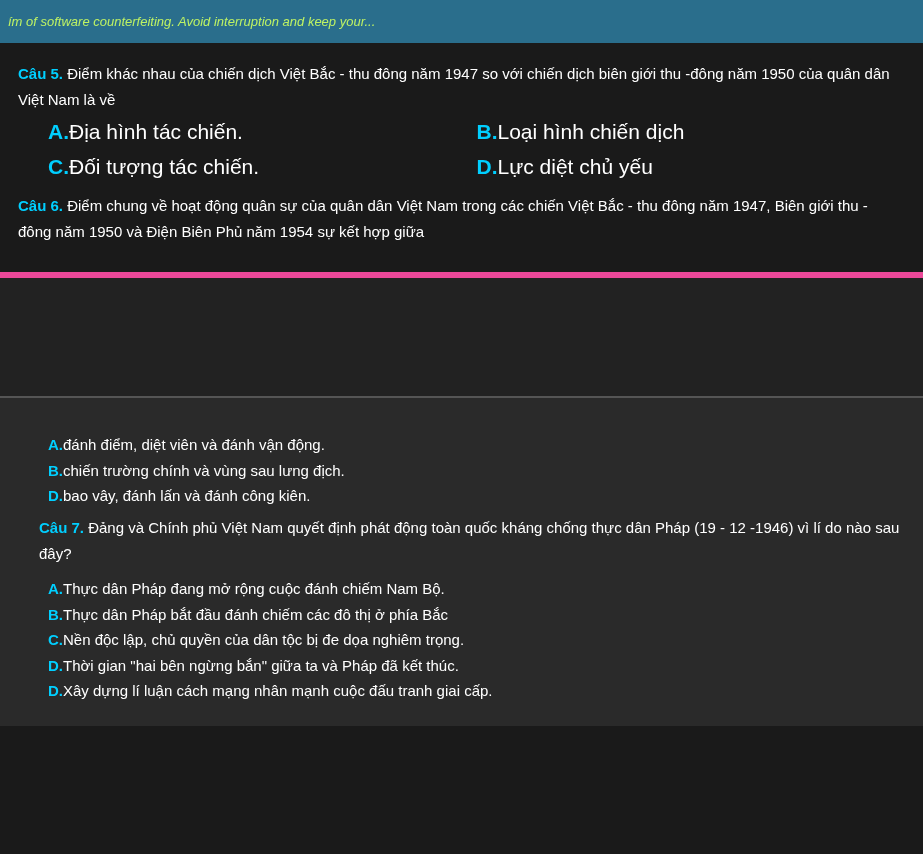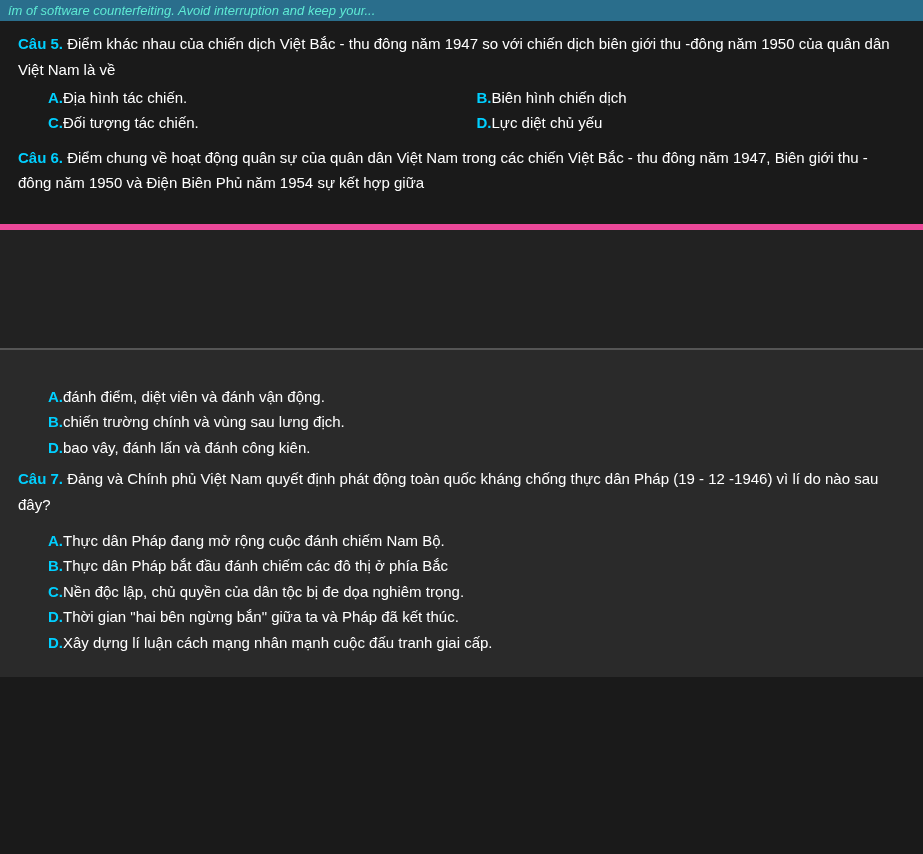--- a/index.html
+++ b/index.html
@@ -37,45 +37,45 @@
       display: inline;
     }
     .options-grid {
       display: grid;
       grid-template-columns: 1fr 1fr;
       margin: 4px 0 4px 30px;
       row-gap: 2px;
     }
     .option {
       color: #ffffff;
-      font-size: 15px;
+      font-size: 21px;
       line-height: 1.55;
     }
     .option .opt-label {
       color: #00cfff;
       font-weight: bold;
     }
     .answer-list {
       margin: 4px 0 4px 30px;
     }
     .answer-item {
       color: #ffffff;
       font-size: 15px;
       line-height: 1.7;
     }
     .answer-item .opt-label {
       color: #00cfff;
       font-weight: bold;
     }
     .top-bar {
       background: #2a6e8c;
-      color: #5eead4;
+      color: #bef264;
       font-size: 13px;
-      padding: 3px 8px;
-      margin-bottom: 0;
+      padding: 14px 8px;
+      margin-bottom: 8px;
       font-style: italic;
     }
     .q-intro {
       line-height: 1.6;
       margin-bottom: 3px;
     }
   </style>
 </head>
 <body>
 
@@ -87,21 +87,21 @@
 
   <div class="question-block">
     <div class="q-intro">
       <span class="question-title">Câu 5.</span><span class="question-text"> Điểm khác nhau của chiến dịch Việt Bắc - thu đông năm 1947 so với chiến dịch biên giới thu -đông năm 1950 của quân dân Việt Nam là về</span>
     </div>
     <div class="options-grid">
       <div class="option">
         <span class="opt-label">A.</span><span>Địa hình tác chiến.</span>
       </div>
       <div class="option">
-        <span class="opt-label">B.</span><span>Biên hình chiến dịch</span>
+        <span class="opt-label">B.</span><span>Loại hình chiến dịch</span>
       </div>
       <div class="option">
         <span class="opt-label">C.</span><span>Đối tượng tác chiến.</span>
       </div>
       <div class="option">
         <span class="opt-label">D.</span><span>Lực diệt chủ yếu</span>
       </div>
     </div>
   </div>
 
@@ -122,21 +122,21 @@
       <span class="opt-label">A.</span><span>đánh điểm, diệt viên và đánh vận động.</span>
     </div>
     <div class="answer-item">
       <span class="opt-label">B.</span><span>chiến trường chính và vùng sau lưng địch.</span>
     </div>
     <div class="answer-item">
       <span class="opt-label">D.</span><span>bao vây, đánh lấn và đánh công kiên.</span>
     </div>
   </div>
 
-  <div class="question-block" style="margin-top: 6px;">
+  <div class="question-block" style="margin-top: 6px; margin-left: 21px;">
     <div class="q-intro">
       <span class="question-title">Câu 7.</span><span class="question-text"> Đảng và Chính phủ Việt Nam quyết định phát động toàn quốc kháng chống thực dân Pháp (19 - 12 -1946) vì lí do nào sau đây?</span>
     </div>
   </div>
 
   <div class="answer-list">
     <div class="answer-item">
       <span class="opt-label">A.</span><span>Thực dân Pháp đang mở rộng cuộc đánh chiếm Nam Bộ.</span>
     </div>
     <div class="answer-item">

